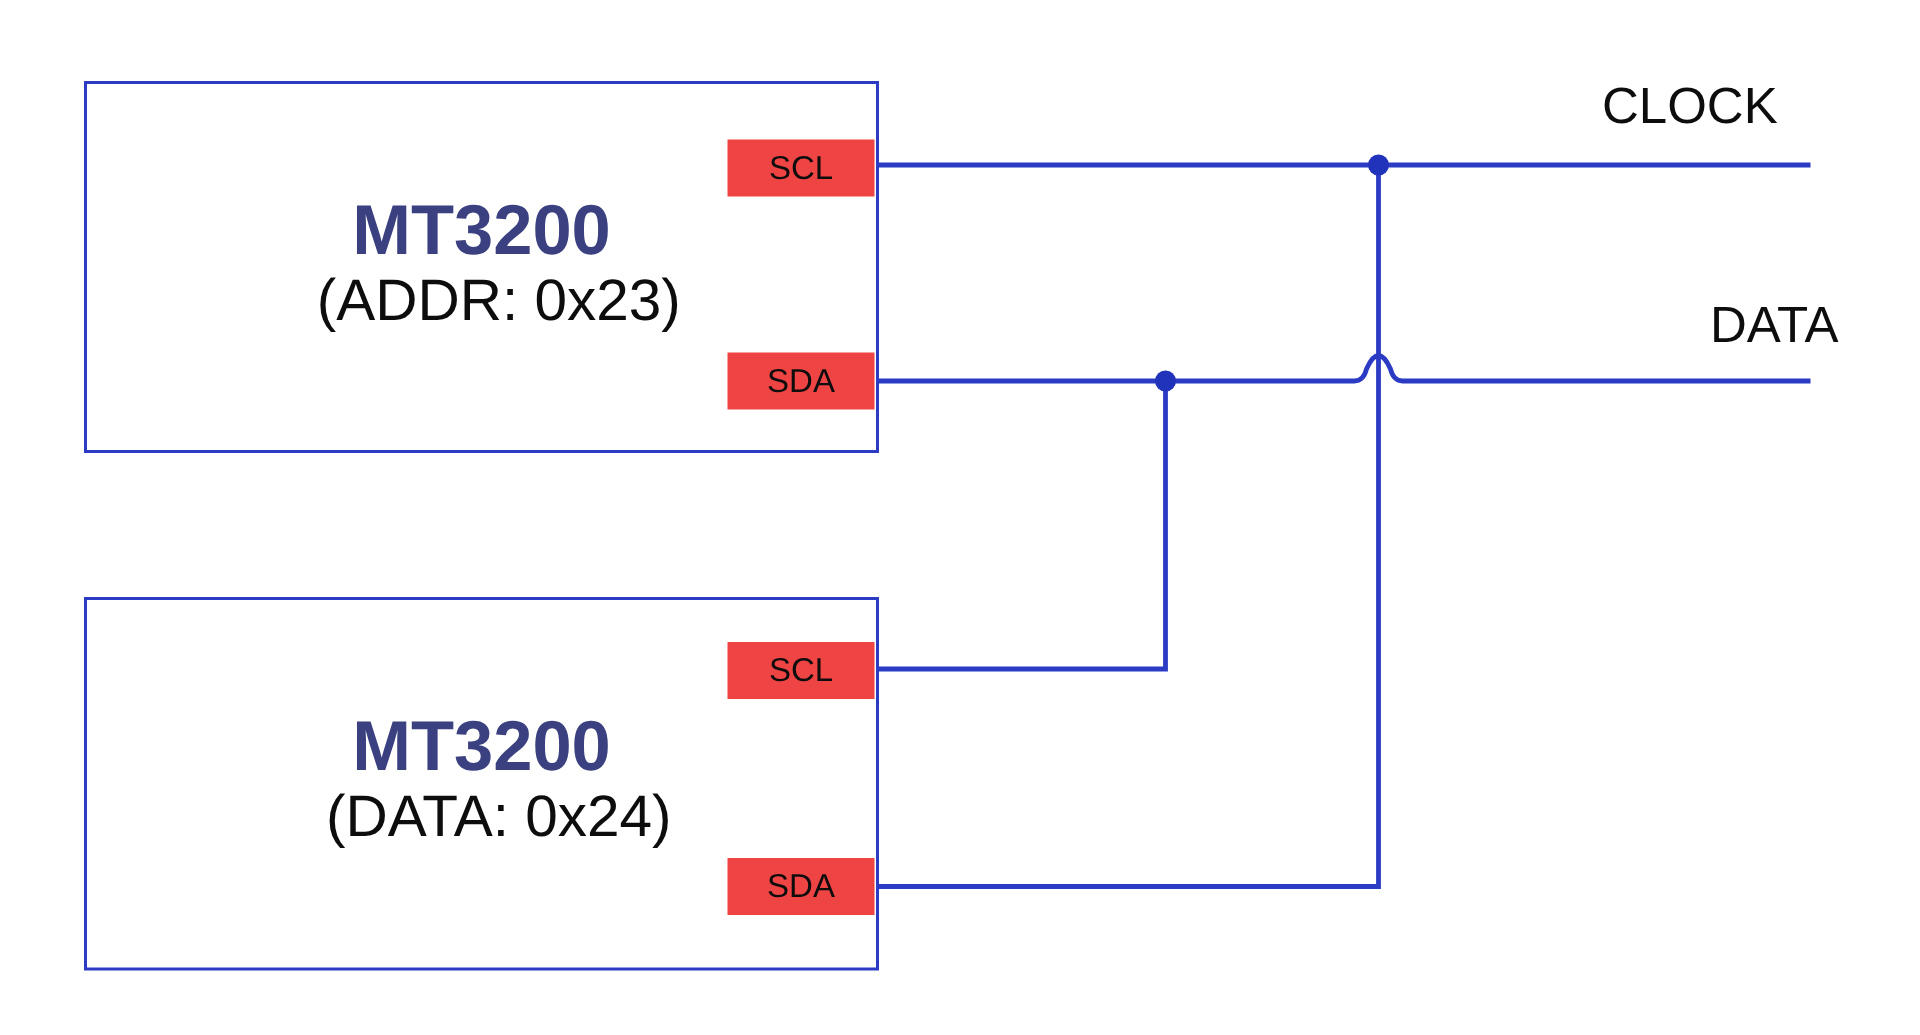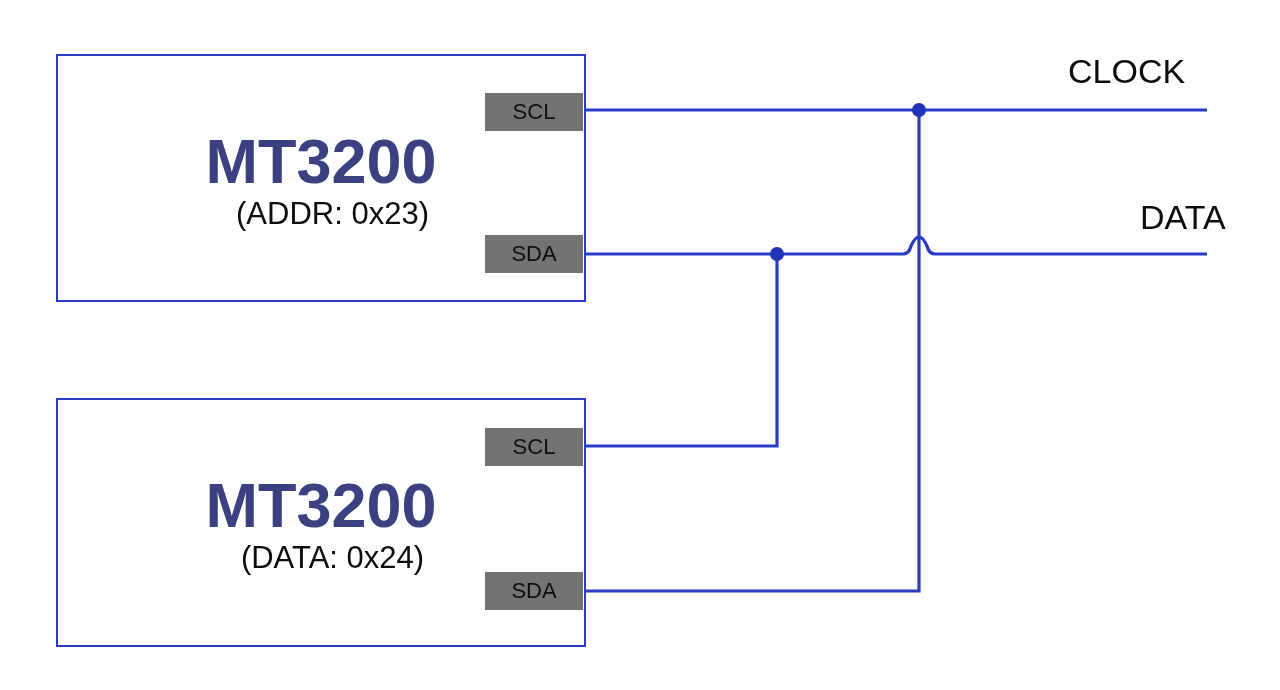--- a/index.html
+++ b/index.html
@@ -31,35 +31,35 @@
     background: #ffffff;
   }
   .device-label {
     position: absolute;
     left: 0;
     width: 100%;
     text-align: center;
     line-height: 1.05;
   }
   .device-name {
-    font-size: 63px;
+    font-size: 47px;
     font-weight: bold;
     color: #3b4180;
     letter-spacing: 0px;
   }
   .device-addr {
-    font-size: 31px;
+    font-size: 39px;
     color: #0d0d0d;
     margin-top: 4px;
     margin-left: 23px;
   }
   .pin-box {
     position: absolute;
     box-sizing: border-box;
-    background: #737373;
+    background: #ef4444;
     color: #0d0d0d;
     font-size: 22px;
     display: flex;
     align-items: center;
     justify-content: center;
   }
   .bus-label {
     position: absolute;
     font-size: 34px;
     color: #0d0d0d;

